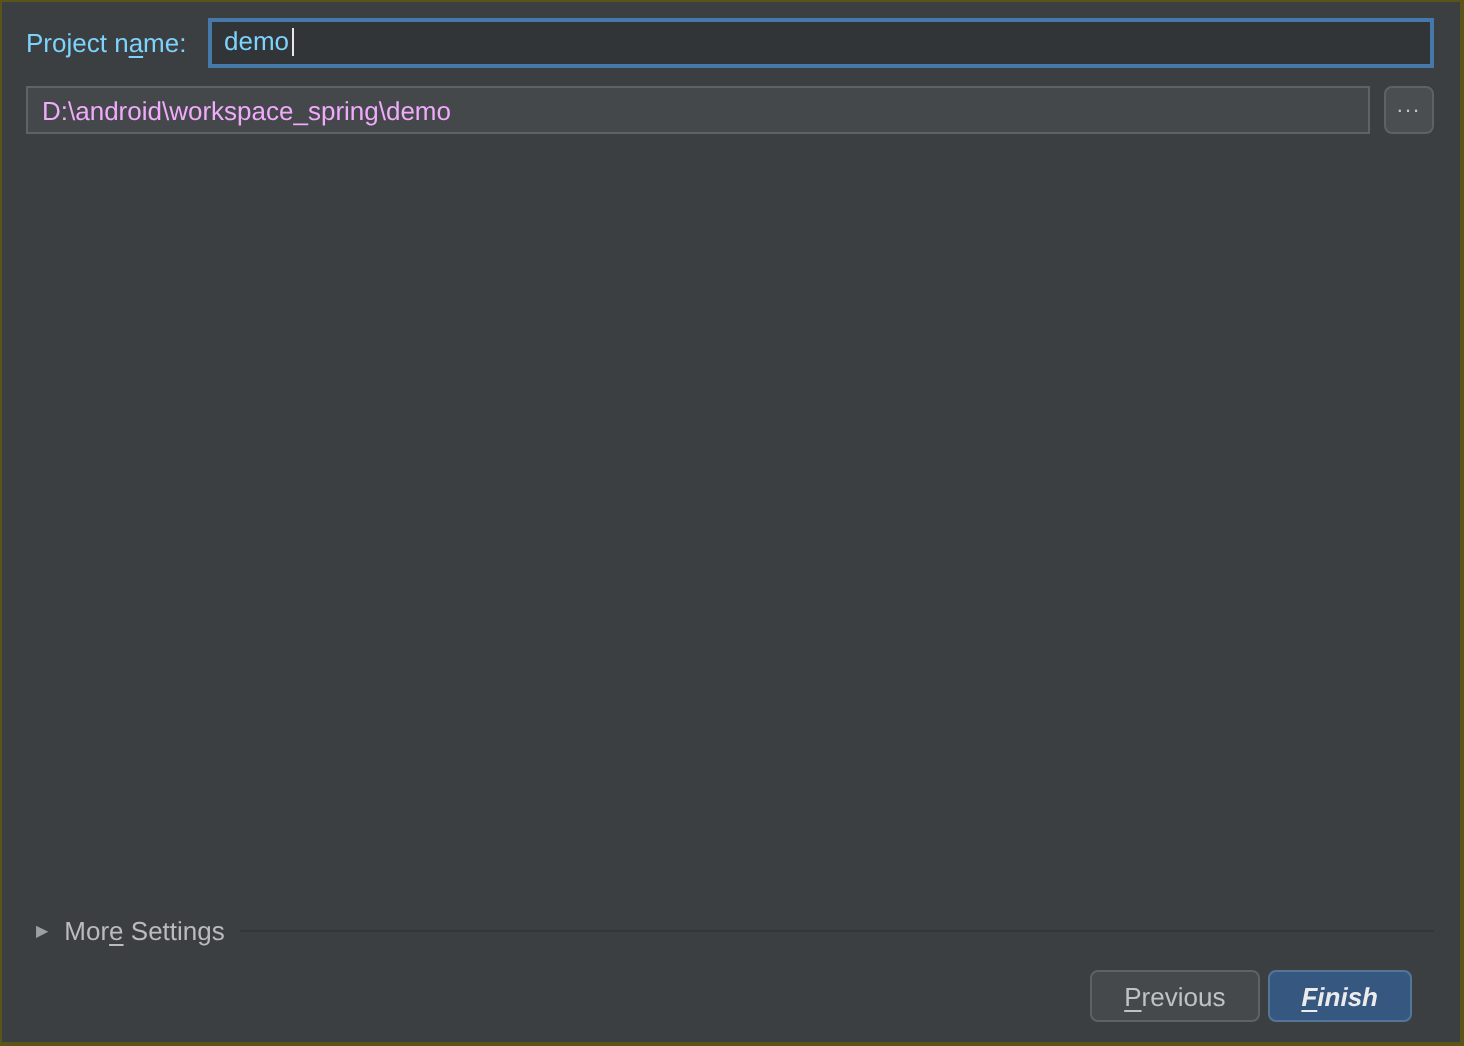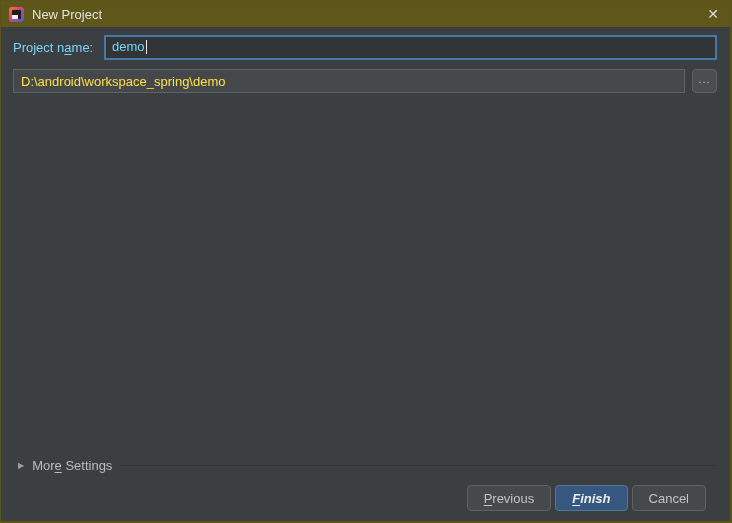--- a/index.html
+++ b/index.html
@@ -106,21 +106,21 @@
     height: 14px;
     background: #e8e8e8;
     margin-left: 1px;
     vertical-align: middle;
   }
   .field-loc {
     flex: 1;
     height: 24px;
     background: #45484a;
     border: 1px solid #5f6365;
-    color: #fde047;
+    color: #f0abfc;
     padding: 0 7px;
     font: inherit;
     outline: none;
     min-width: 0;
   }
   .browse-button {
     width: 25px;
     height: 24px;
     margin-left: 7px;
     flex: none;
@@ -185,27 +185,20 @@
     color: #ececec;
     font-weight: bold;
     font-style: italic;
   }
 </style>
 </head>
 <body>
 
 <div class="window">
 
-  <div class="titlebar">
-    <span class="app-icon"></span>
-    <span class="window-title">New Project</span>
-    <span class="close-button">
-      <span>✕</span>
-    </span>
-  </div>
 
   <div class="content">
 
     <div class="form-row">
       <span class="form-label"><span>Project n</span><span class="mn">a</span><span>me:</span></span>
       <div class="field-name">
         <span>demo</span>
           <span class="caret"></span>
       </div>
     </div>
@@ -221,17 +214,16 @@
 
     <div class="more-settings-row">
       <span class="ms-arrow">▶</span>
       <span class="ms-label"><span>Mor</span><span class="mn">e</span><span> Settings</span></span>
       <span class="ms-line"></span>
     </div>
 
     <div class="button-bar">
       <button class="btn" style="min-width:70px"><span></span><span class="mn">P</span><span>revious</span></button>
       <button class="btn btn-primary" style="min-width:67px"><span></span><span class="mn">F</span><span>inish</span></button>
-      <button class="btn" style="min-width:63px">Cancel</button>
     </div>
 
   </div>
 </div>
 
 </body></html>

